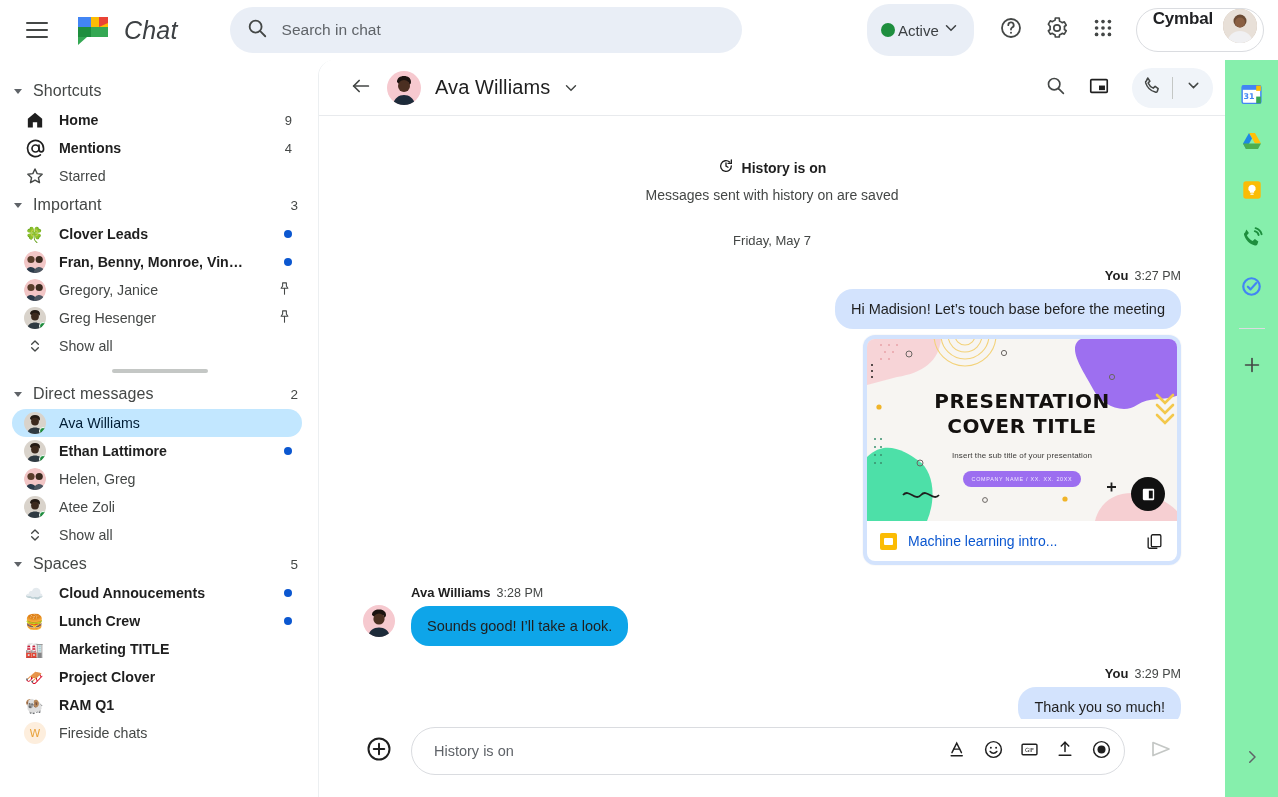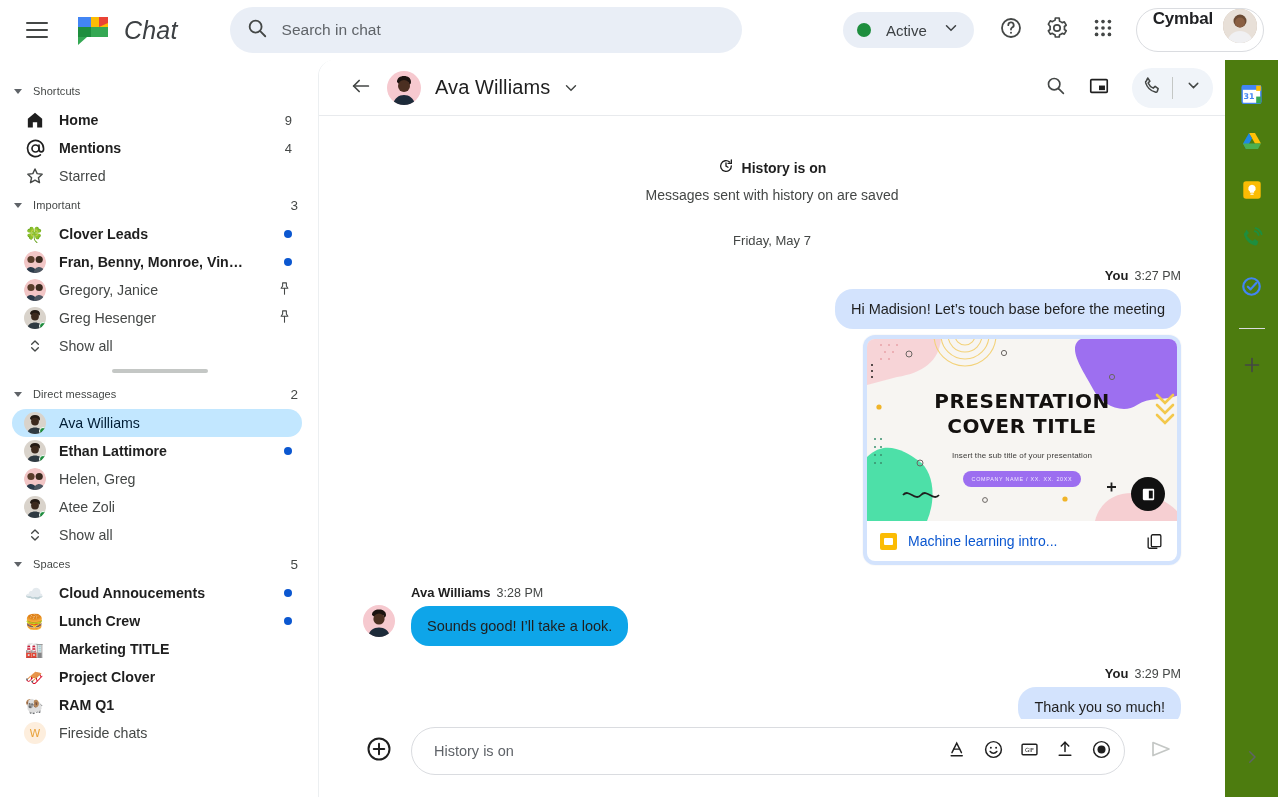--- a/index.html
+++ b/index.html
@@ -39,22 +39,22 @@
   }
   .searchbox input {
     border: none; background: transparent; outline: none;
     font-size: 15.5px; color: #5f6368; width: 100%;
     font-family: "Liberation Sans", sans-serif;
   }
   .searchbox input::placeholder { color: #5f6368; }
 
   .topright { margin-left: auto; display: flex; align-items: center; gap: 4px; }
   .status-pill {
-    display: flex; align-items: center; gap: 15px;
-    height: 36px; padding: 0 14px 0 14px; border-radius: 22px;
+    display: flex; align-items: center; gap: 3px;
+    height: 52px; padding: 0 14px 0 14px; border-radius: 22px;
     background: #e9eef6; cursor: pointer; margin-right: 12px;
   }
   .status-dot { width: 14px; height: 14px; border-radius: 50%; background: #1e8e3e; flex: none; }
   .status-label { font-size: 15px; color: #3c4043; }
   .icon-btn {
     width: 42px; height: 42px; border-radius: 50%;
     display: flex; align-items: center; justify-content: center;
     cursor: pointer; background: transparent; border: none; flex: none;
   }
   .acct-chip {
@@ -84,21 +84,21 @@
 
   .nav { margin-top: 16px; overflow: hidden; flex: 1; }
   .sec-head {
     display: flex; align-items: center; height: 30px;
     padding: 0 20px 0 14px; cursor: pointer; user-select: none;
   }
   .caret {
     width: 0; height: 0; border-left: 4.5px solid transparent; border-right: 4.5px solid transparent;
     border-top: 5px solid #5f6368; margin-right: 11px; flex: none;
   }
-  .sec-title { font-size: 11px; color: #444746; letter-spacing: .1px; }
+  .sec-title { font-size: 16px; color: #444746; letter-spacing: .1px; }
   .sec-count { margin-left: auto; font-size: 13.5px; color: #444746; }
 
   .row {
     display: flex; align-items: center; height: 28px;
     margin: 0 16px 0 12px; padding: 0 10px 0 12px;
     border-radius: 16px; cursor: pointer; gap: 13px;
   }
   .row.selected { background: #c2e7ff; }
   .row-ico { width: 22px; height: 22px; flex: none; display: flex; align-items: center; justify-content: center; font-size: 15px; position: relative; }
   .row-label { font-size: 14.2px; color: #444746; white-space: nowrap; overflow: hidden; text-overflow: ellipsis; }
@@ -201,21 +201,21 @@
     flex: 1; border: none; outline: none; background: transparent;
     font-size: 14.5px; color: #1f1f1f; font-family: "Liberation Sans", sans-serif;
   }
   .compose-box input::placeholder { color: #5f6368; }
   .ctools { display: flex; align-items: center; gap: 2px; }
   .ctool { width: 34px; height: 34px; border-radius: 50%; display: flex; align-items: center; justify-content: center; cursor: pointer; }
   .send-btn { width: 40px; height: 40px; display: flex; align-items: center; justify-content: center; cursor: pointer; flex: none; }
 
   
   .rail {
-    width: 53px; min-width: 53px; background: #4d7c0f;
+    width: 53px; min-width: 53px; background: #86efac;
     display: flex; flex-direction: column; align-items: center;
     padding-top: 16px; gap: 8px; position: relative;
   }
   .rail-btn { width: 40px; height: 40px; border-radius: 8px; display: flex; align-items: center; justify-content: center; cursor: pointer; }
   .rail-div { width: 26px; height: 1px; background: #dadce0; margin: 12px 0 10px 0; }
   .rail-expand { position: absolute; bottom: 22px; left: 50%; transform: translateX(-50%); width: 32px; height: 32px; display: flex; align-items: center; justify-content: center; cursor: pointer; border-radius: 50%; }
 </style>
 </head>
 <body>
 

